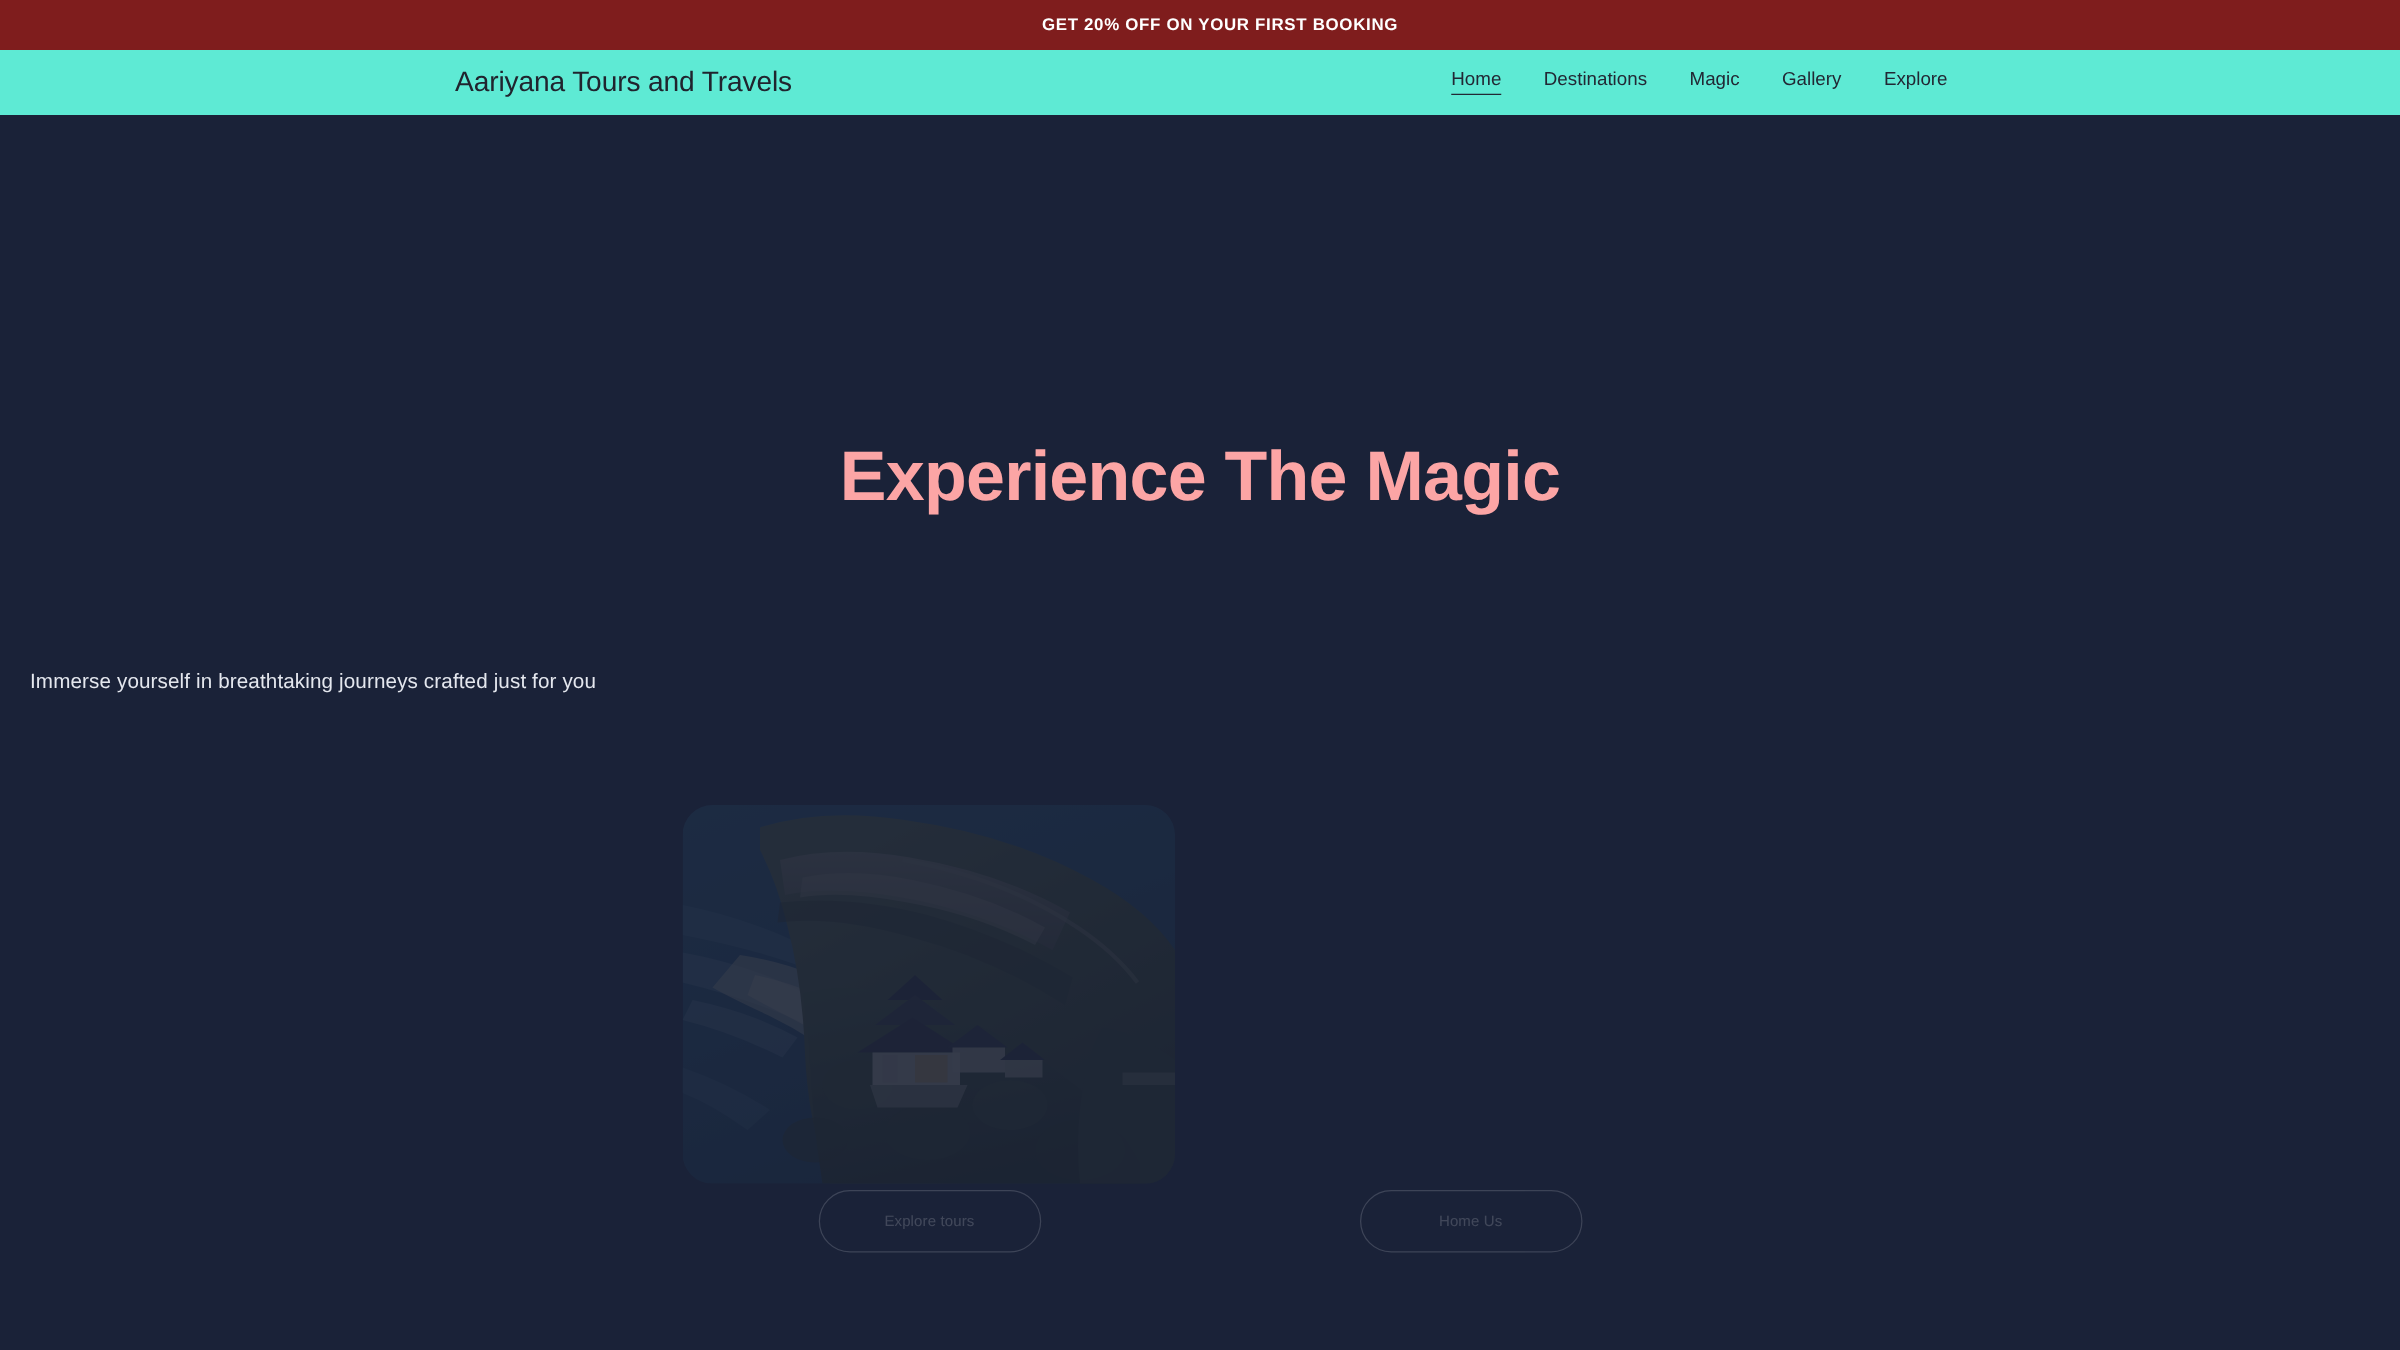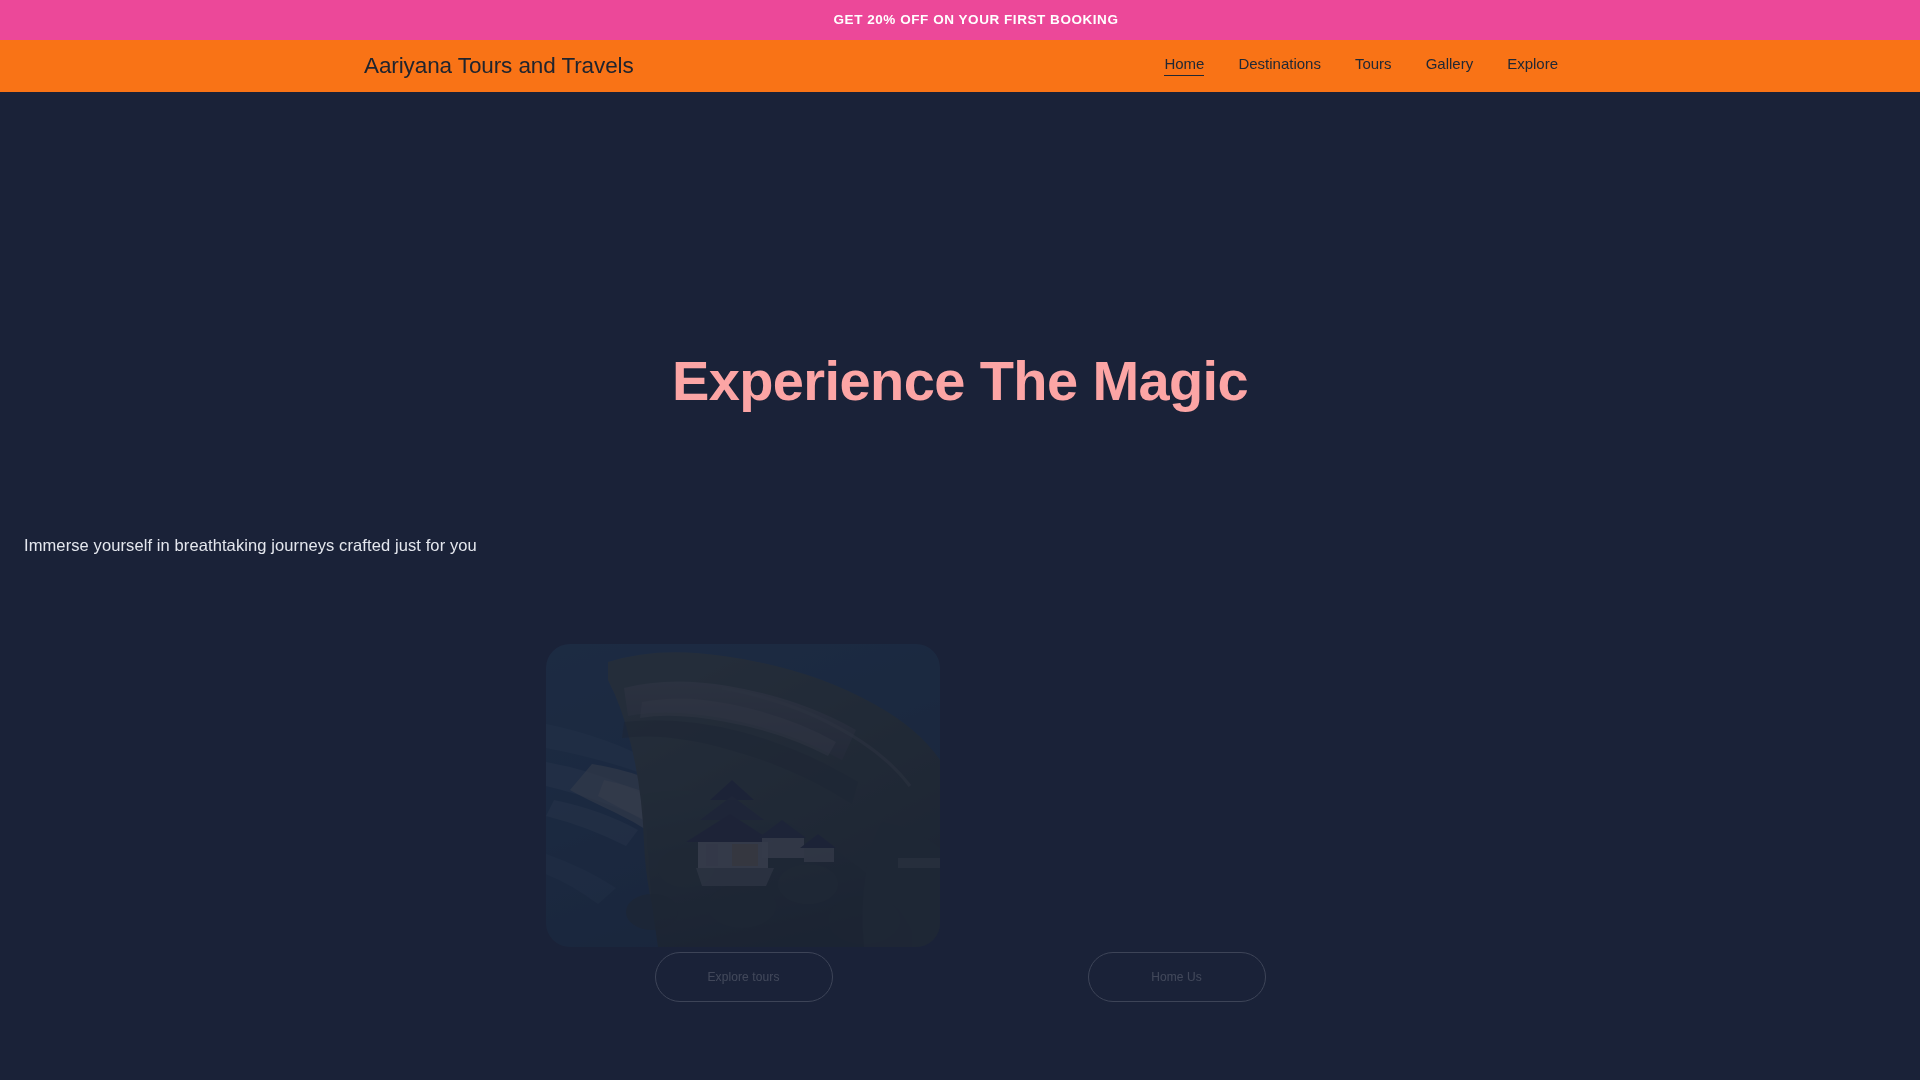--- a/index.html
+++ b/index.html
@@ -17,40 +17,40 @@
     font-family: "Liberation Sans", sans-serif;
     background: #1a2238;
     color: #ffffff;
     -webkit-font-smoothing: antialiased;
   }
 
   
   .promo-banner {
     width: 100%;
     height: 40px;
-    background: #ec4899;
+    background: #7f1d1d;
     display: flex;
     align-items: center;
     justify-content: center;
     padding-left: 32px;
   }
   .promo-banner__text {
     font-size: 13.5px;
     font-weight: 700;
     letter-spacing: 0.55px;
     color: #ffffff;
     text-transform: uppercase;
     line-height: 1;
   }
 
   
   .site-header {
     width: 100%;
     height: 52px;
-    background: #f97316;
+    background: #5eead4;
     display: flex;
     align-items: center;
     justify-content: space-between;
     padding: 0 362px 0 364px;
   }
   .brand-logo {
     font-size: 22.5px;
     font-weight: 400;
     letter-spacing: -0.1px;
     color: #20242e;
@@ -172,21 +172,21 @@
 <div class="promo-banner">
   <span class="promo-banner__text">GET 20% OFF ON YOUR FIRST BOOKING</span>
 </div>
 
 <header class="site-header">
   <div class="brand-logo">Aariyana Tours and Travels</div>
 
   <nav class="main-nav">
     <a class="nav-link is-active">Home</a>
     <a class="nav-link">Destinations</a>
-    <a class="nav-link">Tours</a>
+    <a class="nav-link">Magic</a>
     <a class="nav-link">Gallery</a>
     <a class="nav-link">Explore</a>
   </nav>
 </header>
 
 <section class="hero">
 
   <h1 class="hero__title">
     <span class="hero__title-line">Experience The Magic</span>
   </h1>

